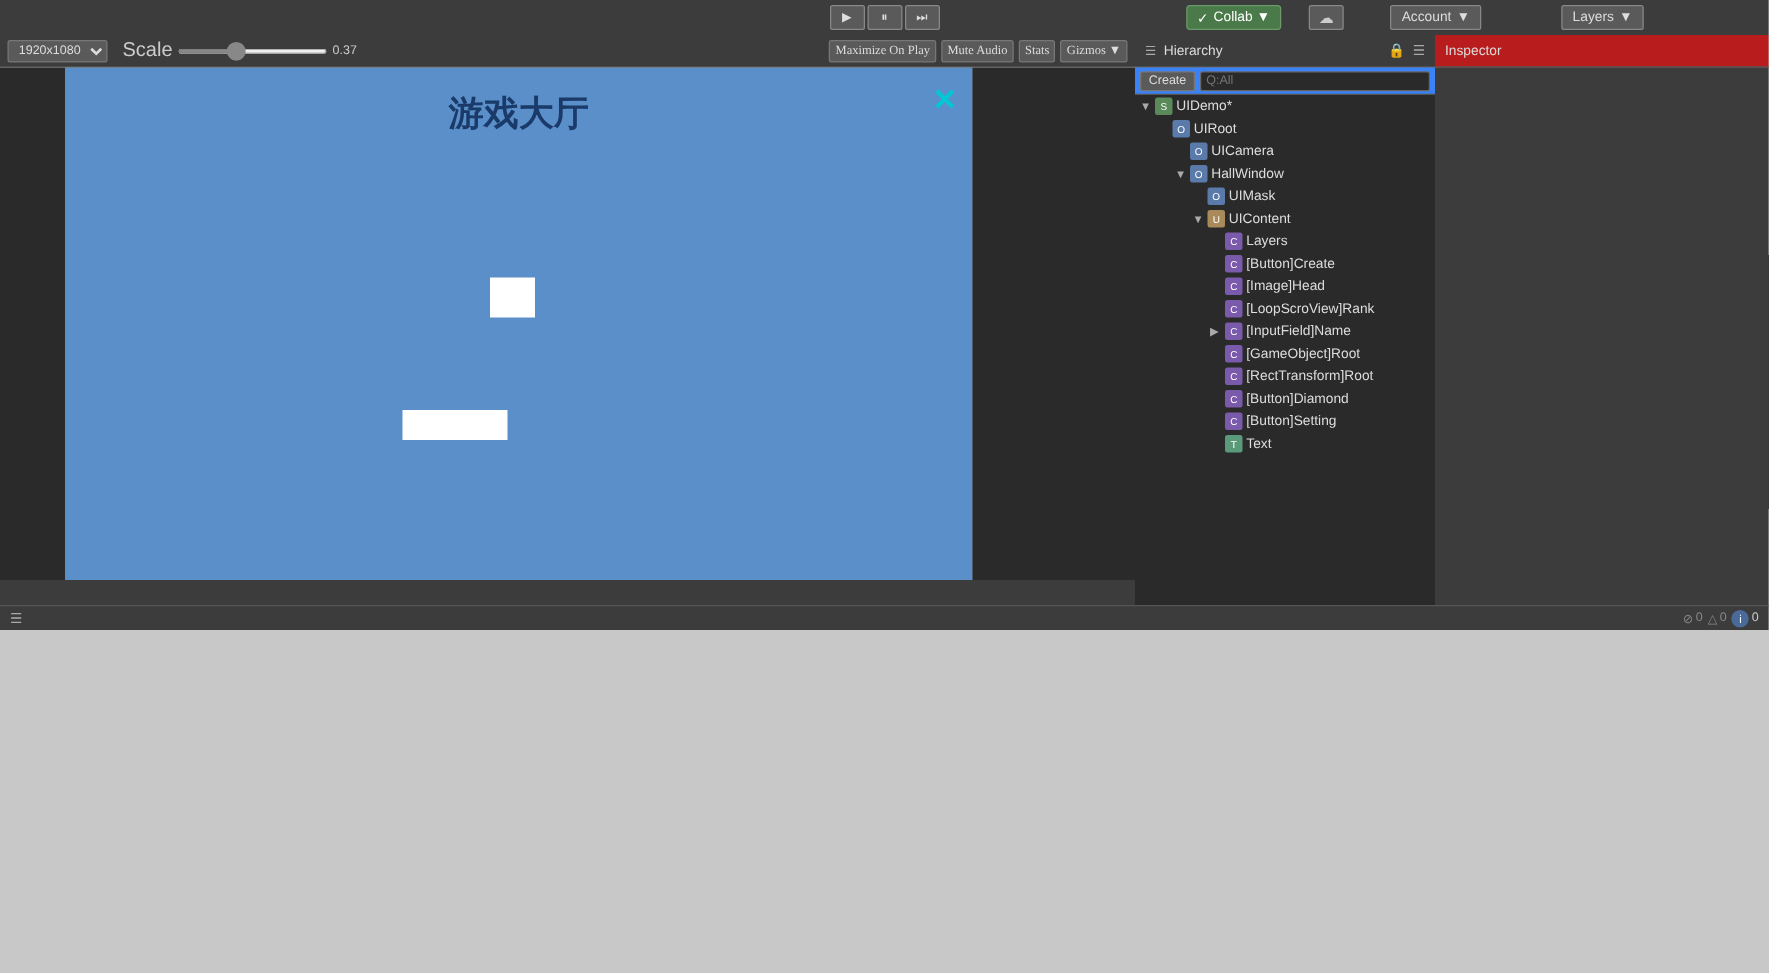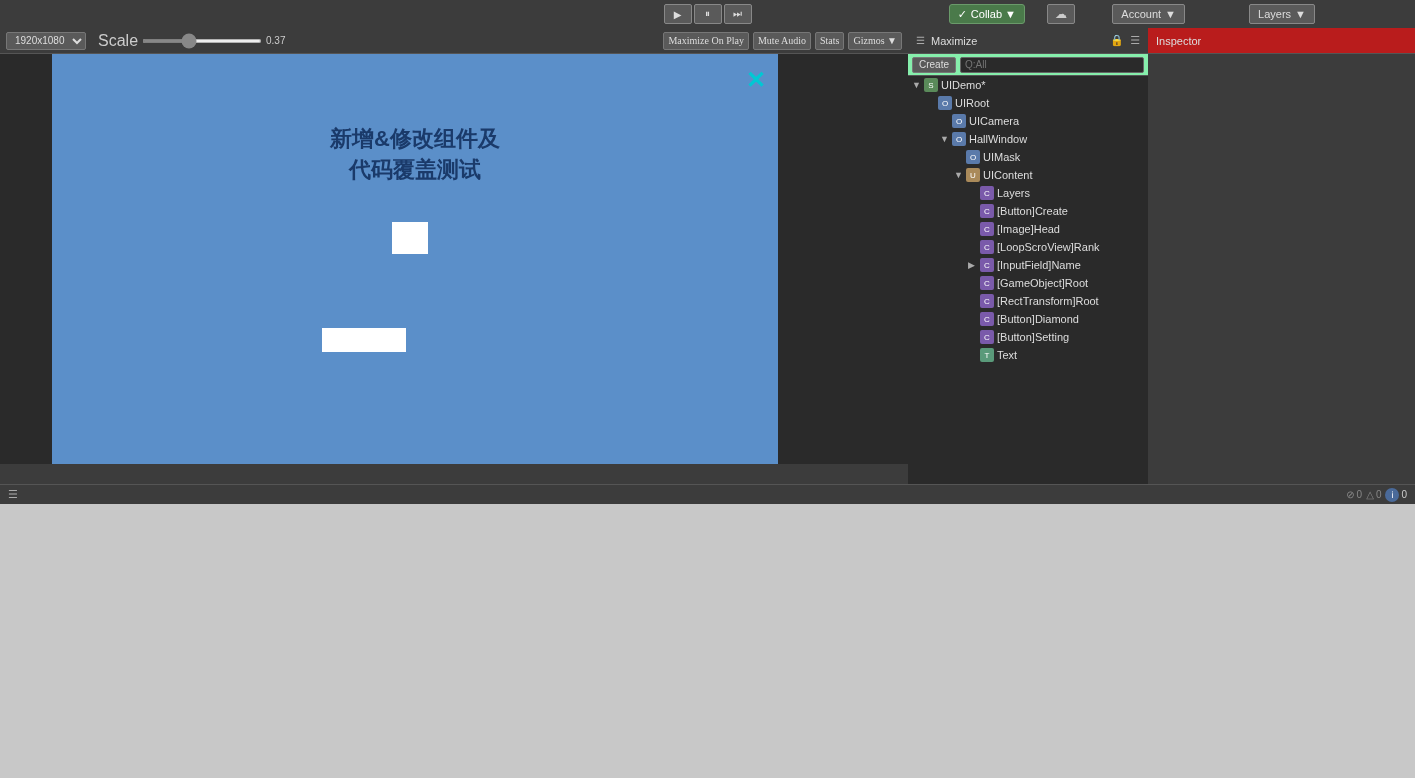--- a/index.html
+++ b/index.html
@@ -190,21 +190,21 @@
       border-bottom: 1px solid #555;
     }
 
     
     .hierarchy-controls {
       position: absolute;
       top: 54px;
       left: 908px;
       width: 240px;
       height: 22px;
-      background: #86efac;
+      background: #3b82f6;
       display: flex;
       align-items: center;
       padding: 0 4px;
       gap: 4px;
       border-bottom: 1px solid #555;
       justify-content: center;
     }
     .create-btn {
       height: 16px;
       padding: 0 6px;
@@ -459,41 +459,38 @@
   <div class="scene-toolbar-right">
     <button class="toolbar-btn-small">Maximize On Play</button>
     <button class="toolbar-btn-small">Mute Audio</button>
     <button class="toolbar-btn-small">Stats</button>
     <button class="toolbar-btn-small">Gizmos ▼</button>
   </div>
 </div>
 
 <div class="hierarchy-header">
   <span style="color:#aaa;font-size:10px;">☰</span>
-  <span class="panel-tab">Maximize</span>
+  <span class="panel-tab">Hierarchy</span>
   <span style="margin-left:auto;" class="lock-icon">🔒</span>
   <span class="menu-icon">☰</span>
 </div>
 
 <div class="inspector-header">
   <span style="color:#ddd;font-size:11px;">Inspector</span>
 </div>
 
 <div class="hierarchy-controls">
   <button class="create-btn">Create</button>
   <input class="search-input" type="text" placeholder="Q:All" style="">
 </div>
 
 <div class="scene-view">
   <div class="canvas-left-strip"></div>
   <div class="game-canvas">
-    <div class="game-subtitle">
-      <div>新增&amp;修改组件及</div>
-      <div>代码覆盖测试</div>
-    </div>
+    <div class="game-title">游戏大厅</div>
     <div class="close-x">✕</div>
     <div class="white-rect1"></div>
     <div class="white-rect2"></div>
   </div>
   <div class="canvas-right-strip"></div>
   <div class="canvas-bottom-strip"></div>
 </div>
 
 <div class="hierarchy-panel" id="hierarchy-tree">
     <div class="tree-item" style="padding-left: 4px;">

